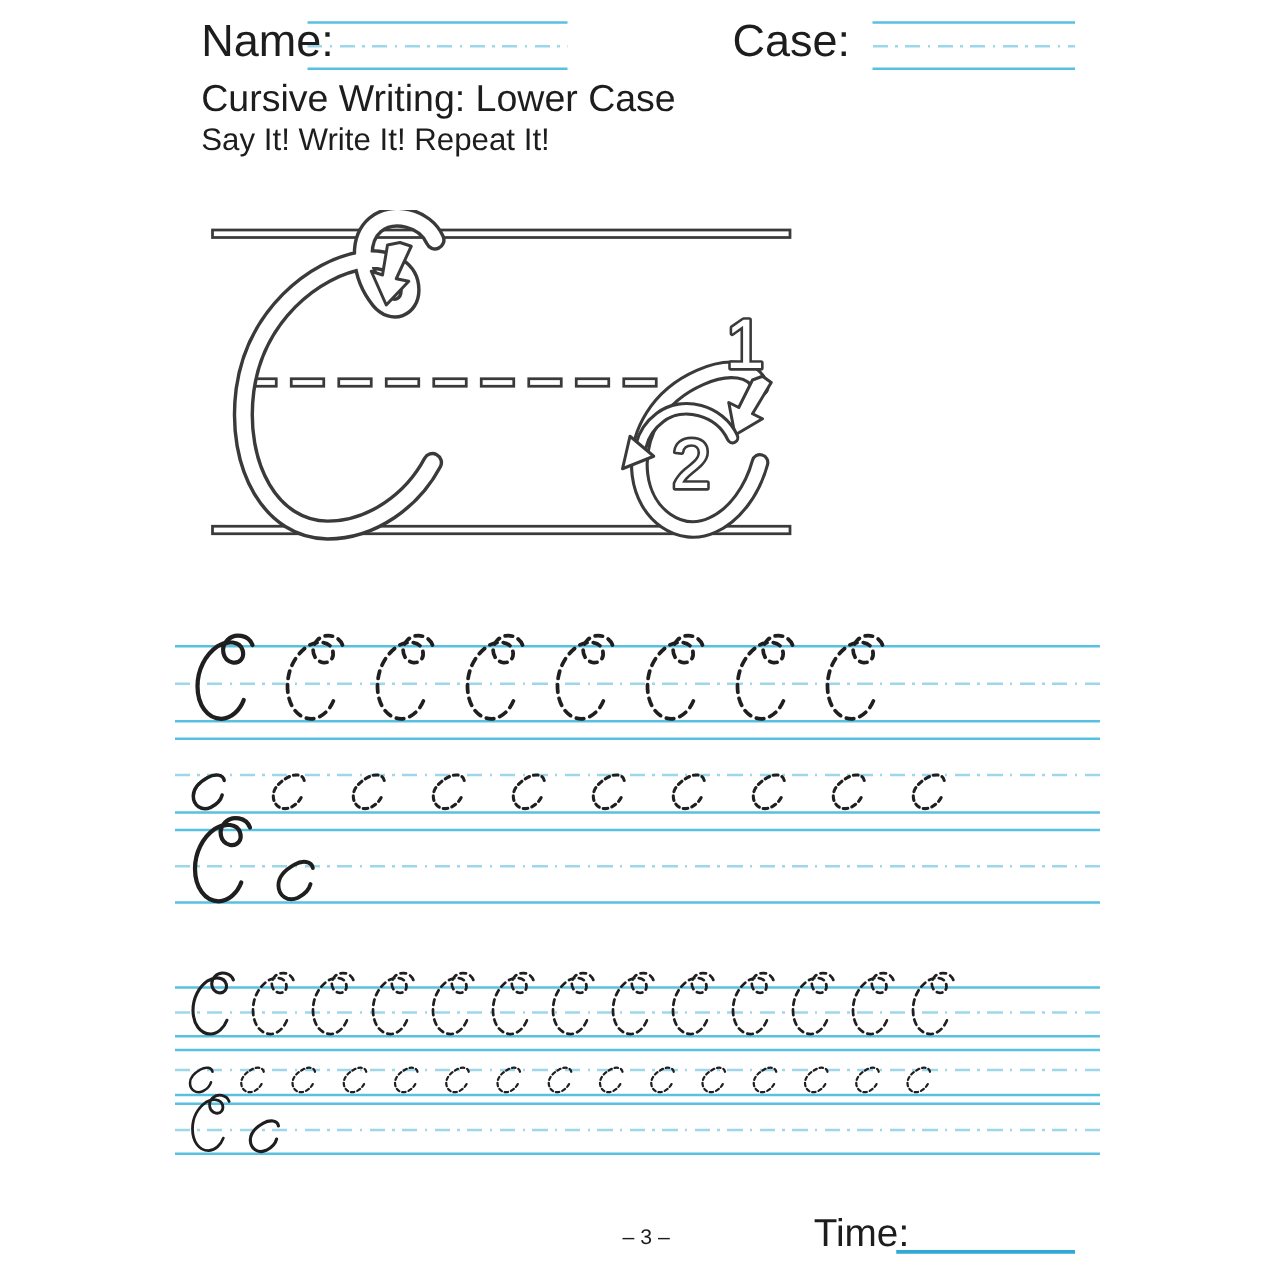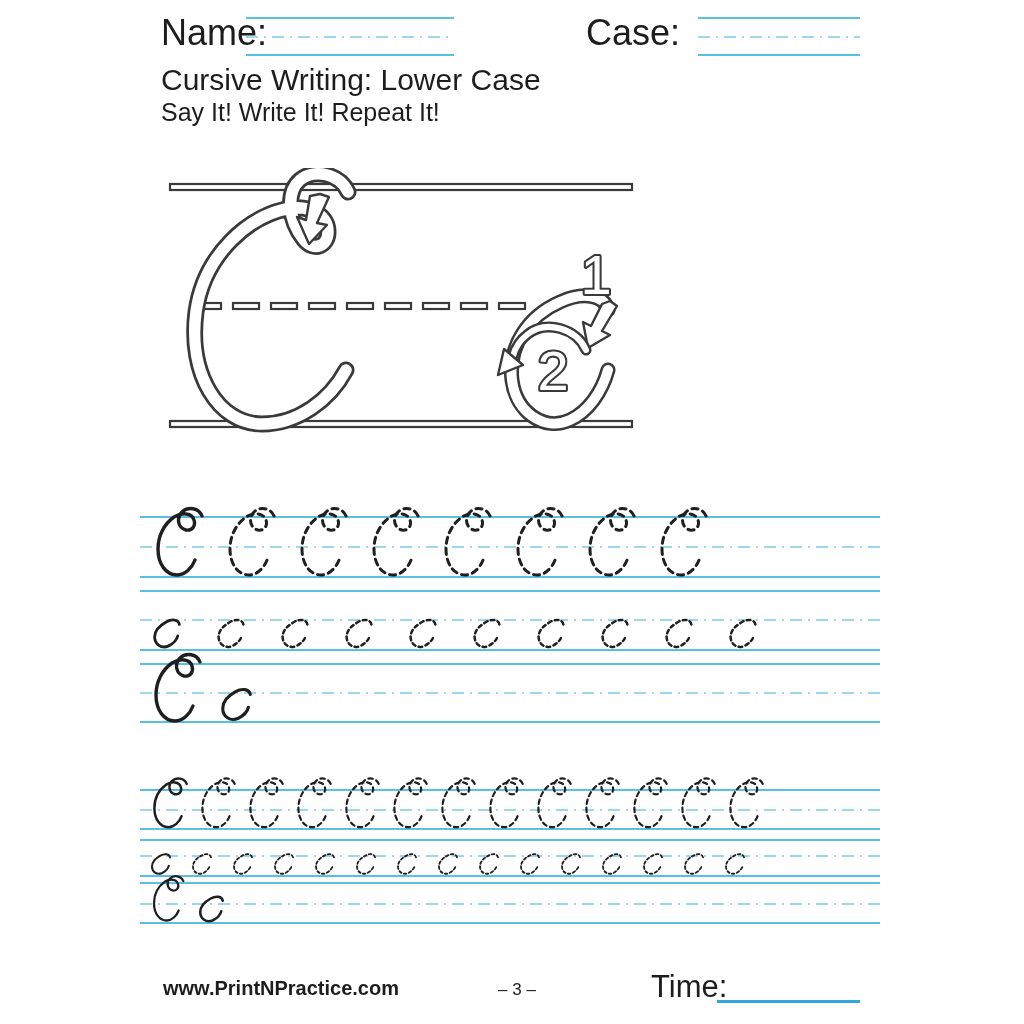--- a/index.html
+++ b/index.html
@@ -283,18 +283,17 @@
     </div>
   <div>
     <svg class="glyph model abs" viewBox="0 0 60 76" style="left:150px;top:873px;width:40px;height:51px">
         <use href="#g-cap"></use>
       </svg>
     <svg class="glyph model abs" viewBox="0 0 36 40" style="left:198px;top:894px;width:27px;height:30px">
         <use href="#g-low"></use>
       </svg>
   </div>
 
-  <div id="site" class="abs" style="left:163px;top:977px">www.PrintNPractice.com</div>
   <div id="page-num" class="abs" style="left:487px;top:980px;width:60px;text-align:center">– 3 –</div>
   <div id="time-label" class="abs" style="left:651px;top:969px">Time:</div>
   <div id="time-line" style="left:717px;top:1000px;width:143px"></div>
 
 </div>
 
 </body></html>

